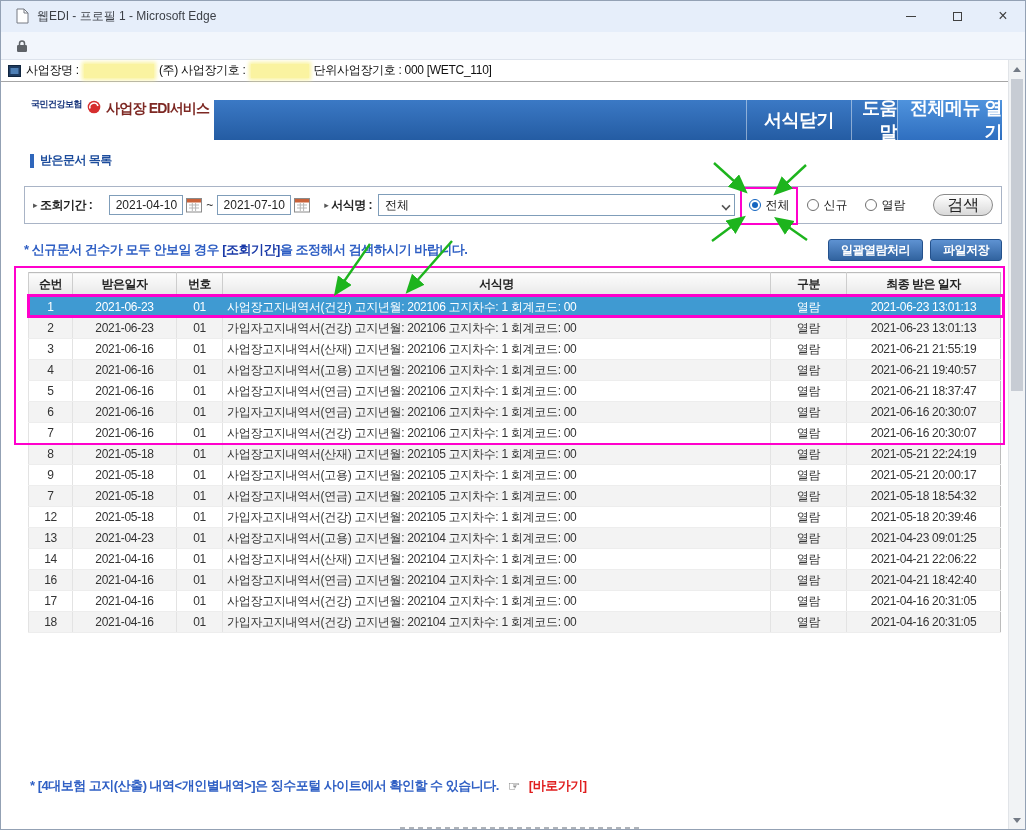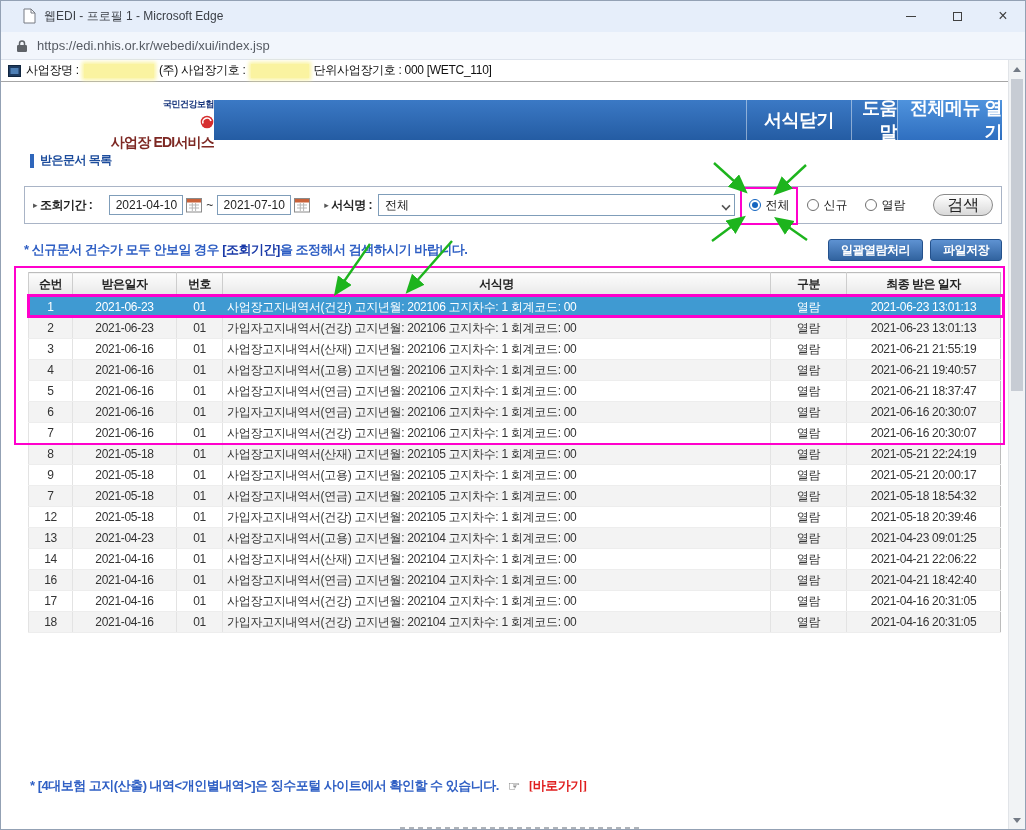--- a/index.html
+++ b/index.html
@@ -4,42 +4,42 @@
 <style>
   * { box-sizing: border-box; margin: 0; padding: 0; }
   html, body { width: 1026px; height: 830px; }
   body {
     position: relative; overflow: hidden; background: #fff;
     font-family: "Liberation Sans", "DejaVu Sans", sans-serif;
   }
   .window-frame { position: absolute; inset: 0; border: 1px solid #93a1b4; pointer-events: none; z-index: 70; }
 
   
-  .titlebar { position: absolute; left: 0; top: 0; width: 100%; height: 32px; background: #e6eefa; display: flex; align-items: center; padding-left: 23px; }
+  .titlebar { position: absolute; left: 0; top: 0; width: 100%; height: 32px; background: #e6eefa; display: flex; align-items: center; padding-left: 16px; }
   .doc-icon { display: flex; }
   .titlebar-title { font-size: 12px; color: #3b3f46; margin-left: 8px; }
   .win-controls { position: absolute; right: 0; top: 0; height: 32px; display: flex; }
   .win-btn { width: 46px; height: 32px; display: flex; align-items: center; justify-content: center; cursor: default; }
   .glyph-min { width: 10px; height: 1px; background: #404040; display: block; }
   .glyph-max { width: 9px; height: 9px; border: 1px solid #404040; display: block; }
   .glyph-close { font-size: 16px; color: #404040; line-height: 1; }
 
   
   .urlbar { position: absolute; left: 0; top: 32px; width: 100%; height: 28px; background: #f2f6fc; border-bottom: 1px solid #dde3ec; display: flex; align-items: center; padding-left: 16px; }
   .url-text { font-size: 13px; color: #565b63; margin-left: 9px; }
 
   
   .infobar { position: absolute; left: 0; top: 60px; width: 1008px; height: 22px; border-bottom: 1px solid #a6a6a6; background: #fff; display: flex; align-items: center; padding-left: 8px; gap: 5px; font-size: 12px; color: #101010; letter-spacing: -0.3px; }
   .yellow-blur { display: inline-block; height: 14px; background: var(--highlight-yellow, #faf3a0); box-shadow: 0 0 4px 2px var(--highlight-yellow, #faf3a0); }
   .yellow-blur.w1 { width: 70px; }
   .yellow-blur.w2 { width: 58px; }
 
   
   .edi-header { position: absolute; left: 24px; top: 100px; width: 978px; height: 40px; background: linear-gradient(var(--header-blue-top, #3b79c5), var(--header-blue-bottom, #245ca3)); display: flex; }
-  .logo-box { width: 190px; height: 100%; background: #fff; display: flex; align-items: flex-end; padding-left: 7px; gap: 5px; flex-direction: column; }
+  .logo-box { width: 190px; height: 100%; background: #fff; display: flex; align-items: flex-start; padding-left: 7px; gap: 5px; }
   .logo-org { font-size: 9px; font-weight: bold; color: #17357c; letter-spacing: -0.5px; line-height: 1.1; }
   .service-title { font-size: 14px; font-weight: bold; color: #7d2823; letter-spacing: -0.8px; white-space: nowrap; }
   .header-buttons { margin-left: auto; display: flex; height: 100%; }
   .hbtn { display: flex; align-items: center; justify-content: center; color: #fff; font-size: 18px; font-weight: bold; border-left: 1px solid rgba(255,255,255,.45); letter-spacing: -0.5px; cursor: default; text-align: right; }
   .hbtn.w1 { width: 105px; }
   .hbtn.w2 { width: 46px; }
   .hbtn.w3 { width: 105px; background: linear-gradient(#4f93dd, #2f6fc0); }
 
   
   .section-title { position: absolute; left: 30px; top: 152px; display: flex; align-items: center; gap: 6px; font-size: 12px; font-weight: bold; color: #1c4c9c; letter-spacing: -0.5px; }
@@ -75,21 +75,21 @@
   .doc-table td { height: 20px; line-height: 20px; border-left: 1px solid #e3e3e3; border-bottom: 1px solid #ededed; color: #333; text-align: center; white-space: nowrap; overflow: hidden; letter-spacing: -0.3px; }
   .doc-table td.c-form { text-align: left; padding-left: 4px; }
   .doc-table tbody tr:nth-child(even) { background: #f3f3f3; }
   .doc-table tbody tr.selected { background: var(--selected-row-blue, #3f9ad2); }
   .doc-table tbody tr.selected td { color: #fff; border-color: var(--selected-row-blue, #3f9ad2); }
 
   
   .footer-note { position: absolute; left: 30px; top: 777px; display: flex; align-items: center; gap: 9px; font-size: 13px; font-weight: bold; letter-spacing: -0.5px; }
   .footer-note .txt { color: var(--notice-blue, #2f5fc4); }
   .pointer-glyph { color: #222; font-weight: normal; font-size: 14px; }
-  .footer-link { color: var(--link-red, #e01d1d); font-family: Liberation Serif, serif; }
+  .footer-link { color: var(--link-red, #e01d1d); }
   .footer-sliver { position: absolute; left: 400px; top: 827px; width: 240px; height: 3px; background: repeating-linear-gradient(90deg, #9aa0a8 0 5px, transparent 5px 9px); opacity: .8; }
 
   
   .scrollbar { position: absolute; right: 1px; top: 60px; bottom: 1px; width: 17px; background: #f1f3f5; border-left: 1px solid #e1e4e8; z-index: 60; }
   .sb-btn { height: 17px; display: flex; align-items: center; justify-content: center; }
   .sb-btn.down { position: absolute; bottom: 0; left: 0; right: 0; }
   .sb-up-tri { width: 0; height: 0; border: 4px solid transparent; border-bottom: 5px solid #737a85; margin-top: -3px; }
   .sb-down-tri { width: 0; height: 0; border: 4px solid transparent; border-top: 5px solid #737a85; margin-bottom: -3px; }
   .sb-thumb { position: absolute; left: 2px; right: 2px; top: 19px; height: 312px; background: #c7ccd4; }
 
@@ -123,21 +123,20 @@
   </div>
 </div>
 
 <div class="urlbar">
   <span style="display:flex;">
     <svg width="12" height="14" viewBox="0 0 12 14">
         <rect x="1" y="6" width="10" height="7" rx="1.2" fill="#5f6368"></rect>
         <path d="M3.5 6 V4.5 a2.5 2.5 0 0 1 5 0 V6" fill="none" stroke="#5f6368" stroke-width="1.5"></path>
       </svg>
   </span>
-  <span class="url-text">https://edi.nhis.or.kr/webedi/xui/index.jsp</span>
 </div>
 
 <div class="infobar">
   <span style="display:flex;">
     <svg width="13" height="12" viewBox="0 0 13 12">
         <rect x="0.5" y="0.5" width="12" height="11" fill="#1d3a5f" stroke="#10253f"></rect>
         <rect x="2.5" y="3" width="8" height="6" fill="#4e7fb5"></rect>
       </svg>
   </span>
   <span>사업장명 :</span>

